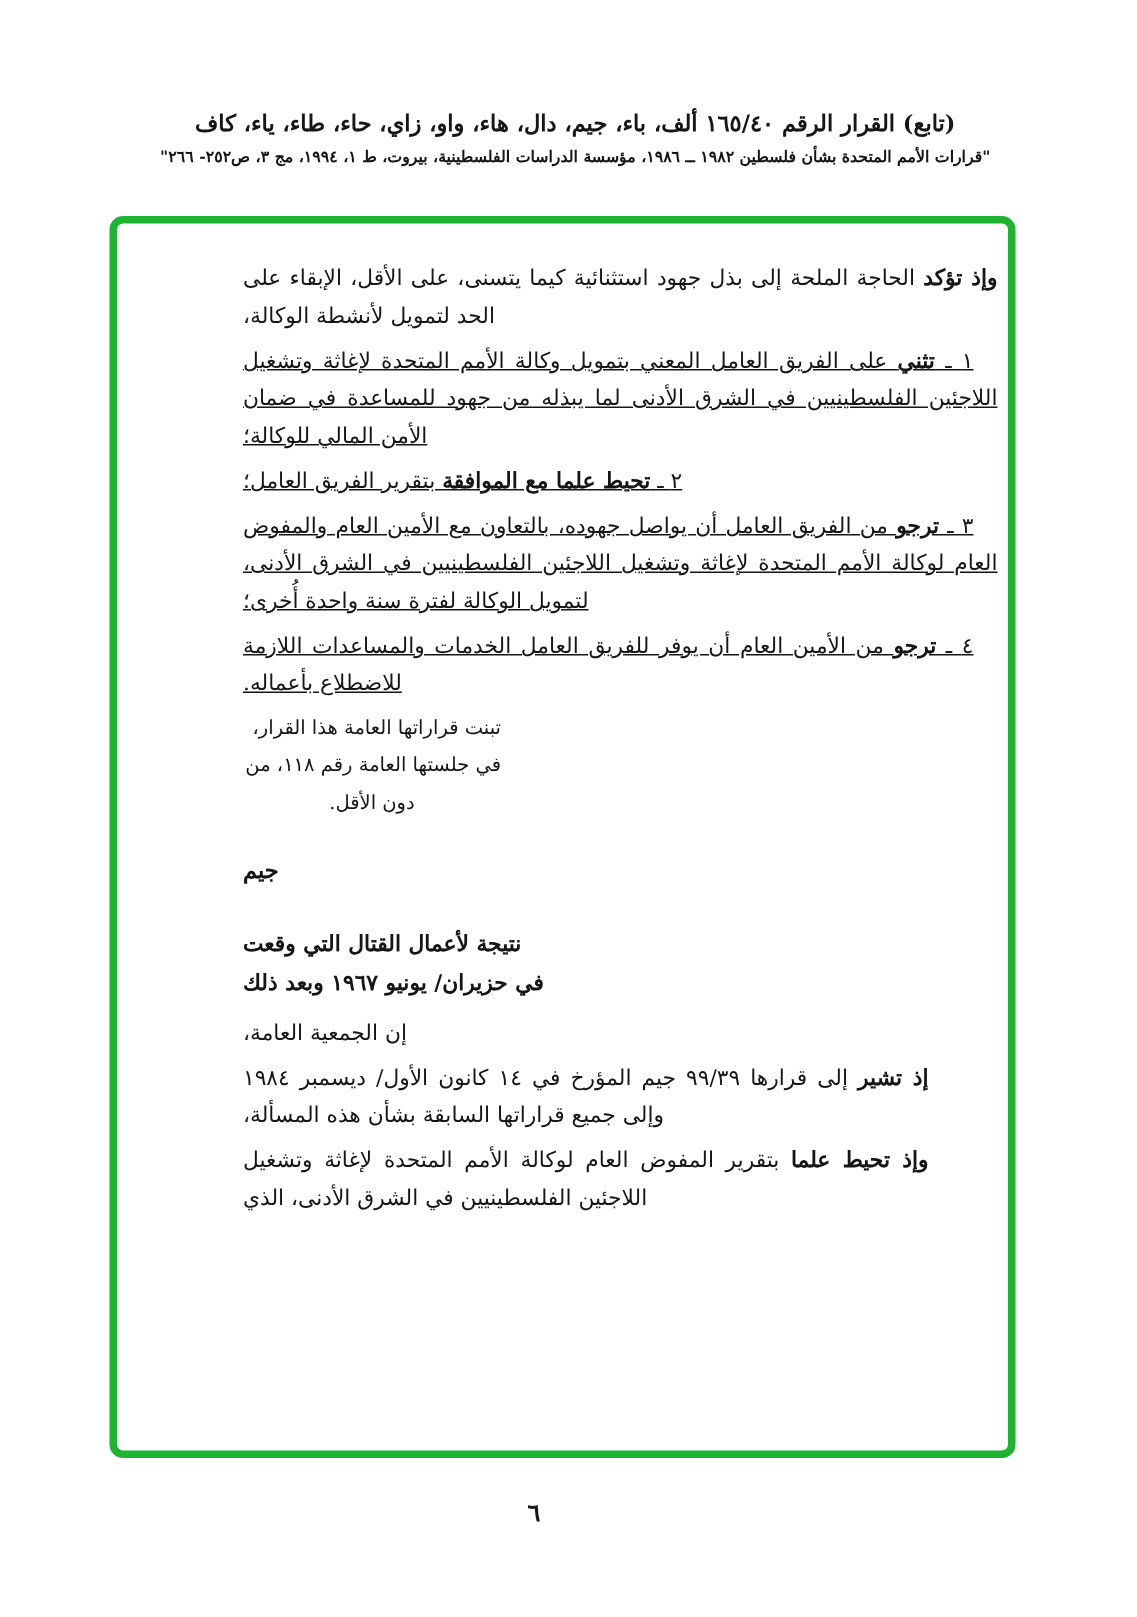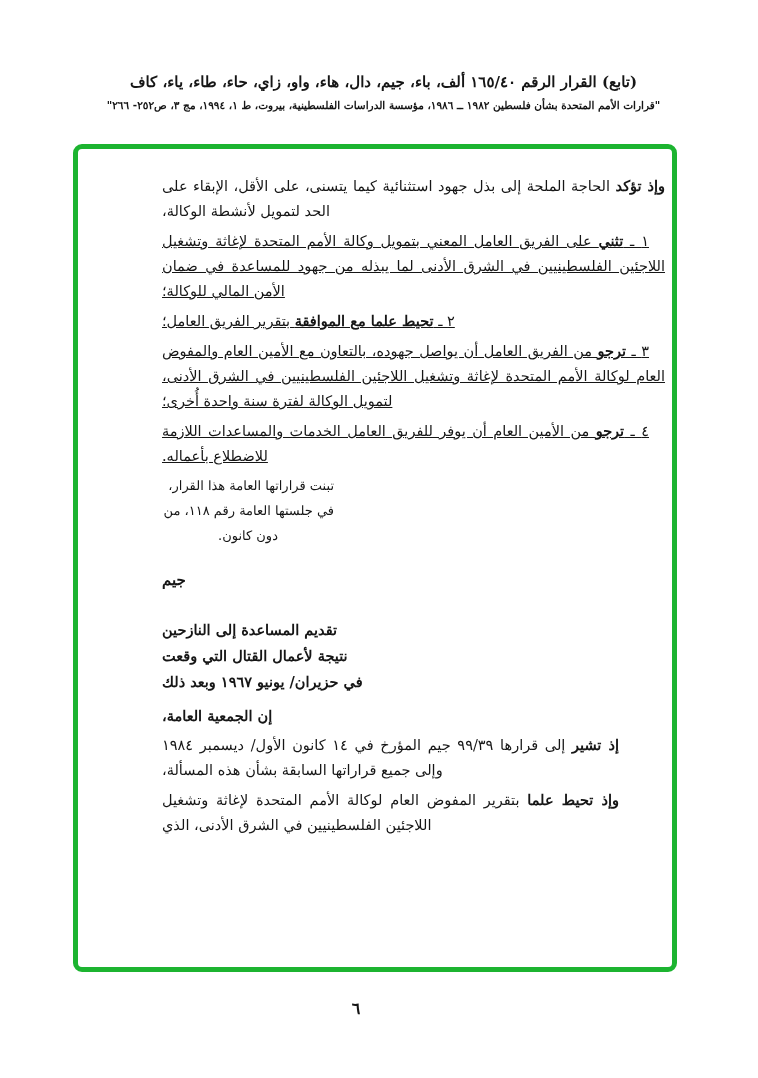--- a/index.html
+++ b/index.html
@@ -19,21 +19,21 @@
   }
   
   .box-content{
     position:absolute;top:24px;right:7px;left:84px;
     direction:rtl;font-size:14.5px;line-height:25px;text-align:justify;
   }
   .box-content p{margin:0 0 4px;text-align:justify;text-align-last:left;}
   .clause{text-indent:16px;text-decoration:underline;}
   .clause-single{text-align:right;text-align-last:right;text-indent:76px;}
   .closing-para{text-indent:46px;}
-  .opening{font-weight:bold;text-align:right;text-align-last:right;text-indent:56px;margin:8px 0 2px;}
+  .opening{font-weight:normal;text-align:right;text-align-last:right;text-indent:56px;margin:8px 0 2px;}
   
   .adoption{width:172px;margin:4px auto 10px 0;font-size:13px;}
   .adoption-line{text-align:right;line-height:25px;}
   .adoption-line.centered{text-align:center;}
   
   .section-block{width:340px;margin:0 auto 0 0;text-align:left;}
   .section-letter{font-weight:bold;font-size:15px;margin:20px 0 24px;}
   .section-title-line{font-weight:bold;font-size:14.5px;line-height:26px;}
   .section-block.titles{margin-bottom:8px;}
   
@@ -59,29 +59,28 @@
 
     <p class="clause clause-single"><span>٢ ـ </span><b>تحيط علما مع الموافقة</b><span> بتقرير الفريق العامل؛</span></p>
 
     <p class="clause"><span>٣ ـ </span><b>ترجو</b><span> من الفريق العامل أن يواصل جهوده، بالتعاون مع الأمين العام والمفوض العام لوكالة الأمم المتحدة لإغاثة وتشغيل اللاجئين الفلسطينيين في الشرق الأدنى، لتمويل الوكالة لفترة سنة واحدة أُخرى؛</span></p>
 
     <p class="clause"><span>٤ ـ </span><b>ترجو</b><span> من الأمين العام أن يوفر للفريق العامل الخدمات والمساعدات اللازمة للاضطلاع بأعماله.</span></p>
 
     <div class="adoption">
       <div class="adoption-line">تبنت قراراتها العامة هذا القرار،</div>
       <div class="adoption-line">في جلستها العامة رقم ١١٨، من</div>
-      <div class="adoption-line centered">دون كانون.</div>
+      <div class="adoption-line centered">دون الأقل.</div>
     </div>
 
     <div class="section-block">
       <div class="section-letter">جيم</div>
     </div>
 
     <div class="section-block titles">
-      <div class="section-title-line">تقديم المساعدة إلى النازحين</div>
       <div class="section-title-line">نتيجة لأعمال القتال التي وقعت</div>
       <div class="section-title-line">في حزيران/ يونيو ١٩٦٧ وبعد ذلك</div>
     </div>
 
     <p class="opening">إن الجمعية العامة،</p>
 
     <p class="closing-para"><b>إذ تشير</b><span> إلى قرارها ٩٩/٣٩ جيم المؤرخ في ١٤ كانون الأول/ ديسمبر ١٩٨٤ وإلى جميع قراراتها السابقة بشأن هذه المسألة،</span></p>
 
     <p class="closing-para"><b>وإذ تحيط علما</b><span> بتقرير المفوض العام لوكالة الأمم المتحدة لإغاثة وتشغيل اللاجئين الفلسطينيين في الشرق الأدنى، الذي</span></p>
 

